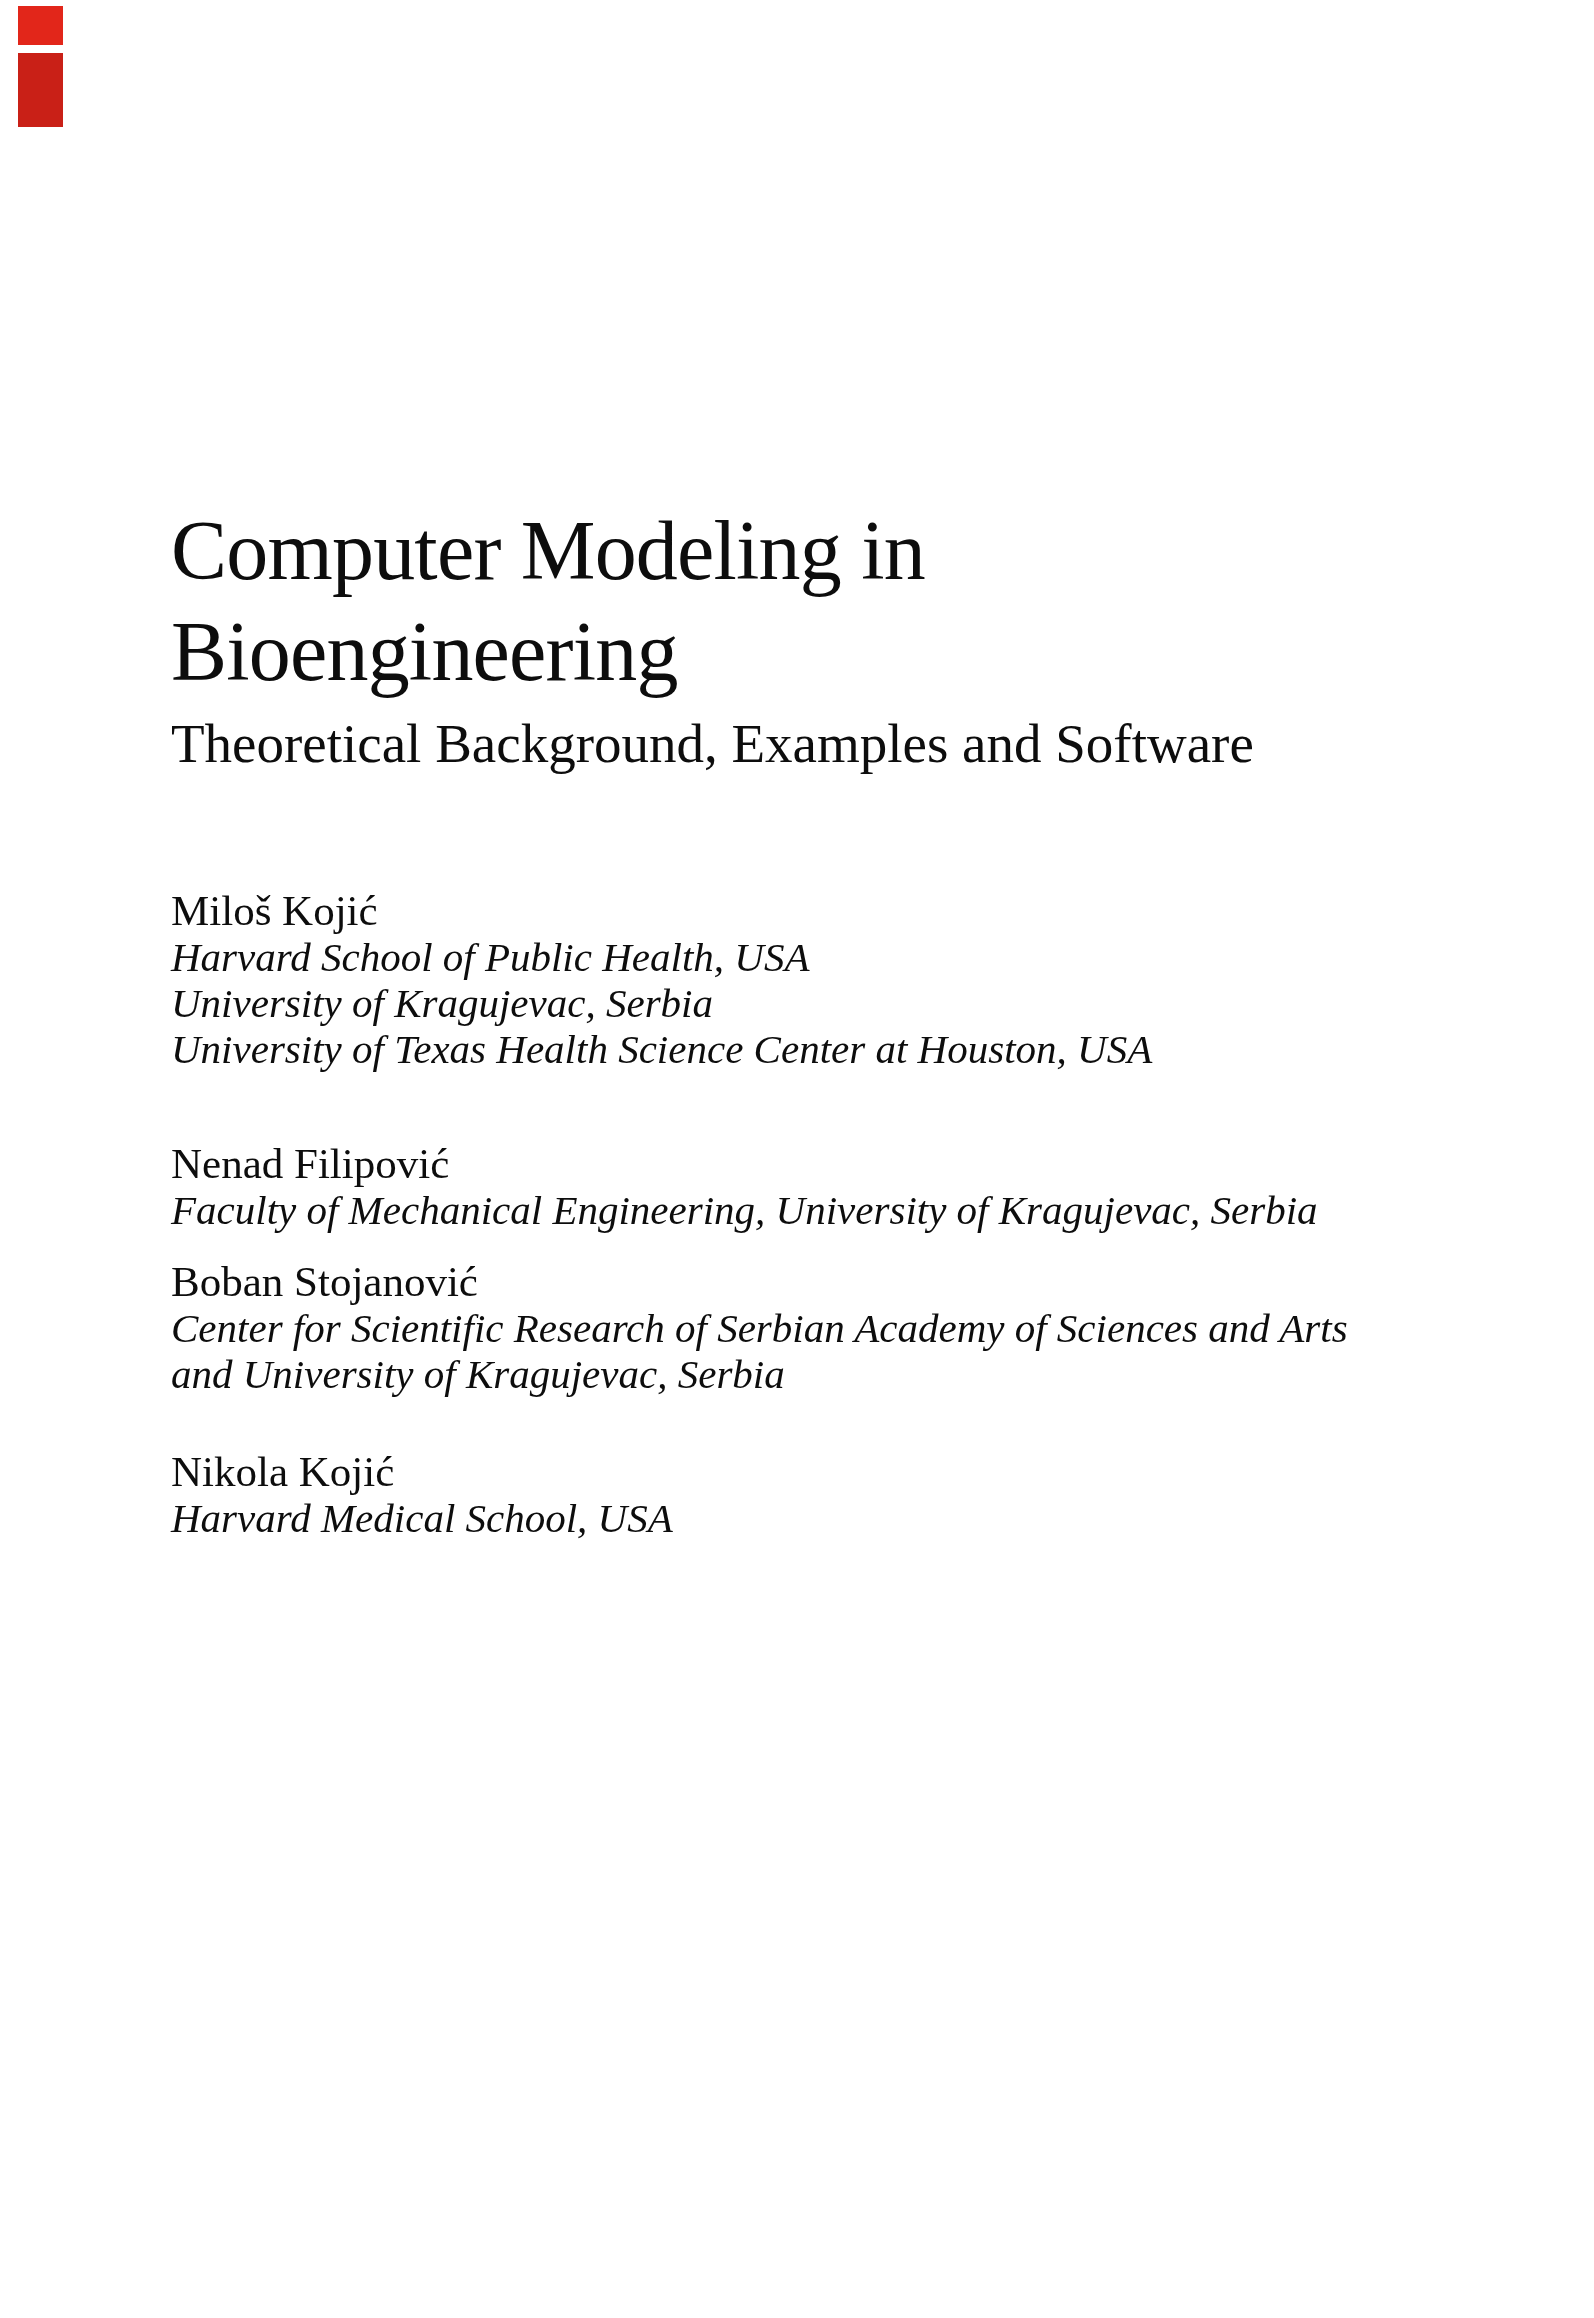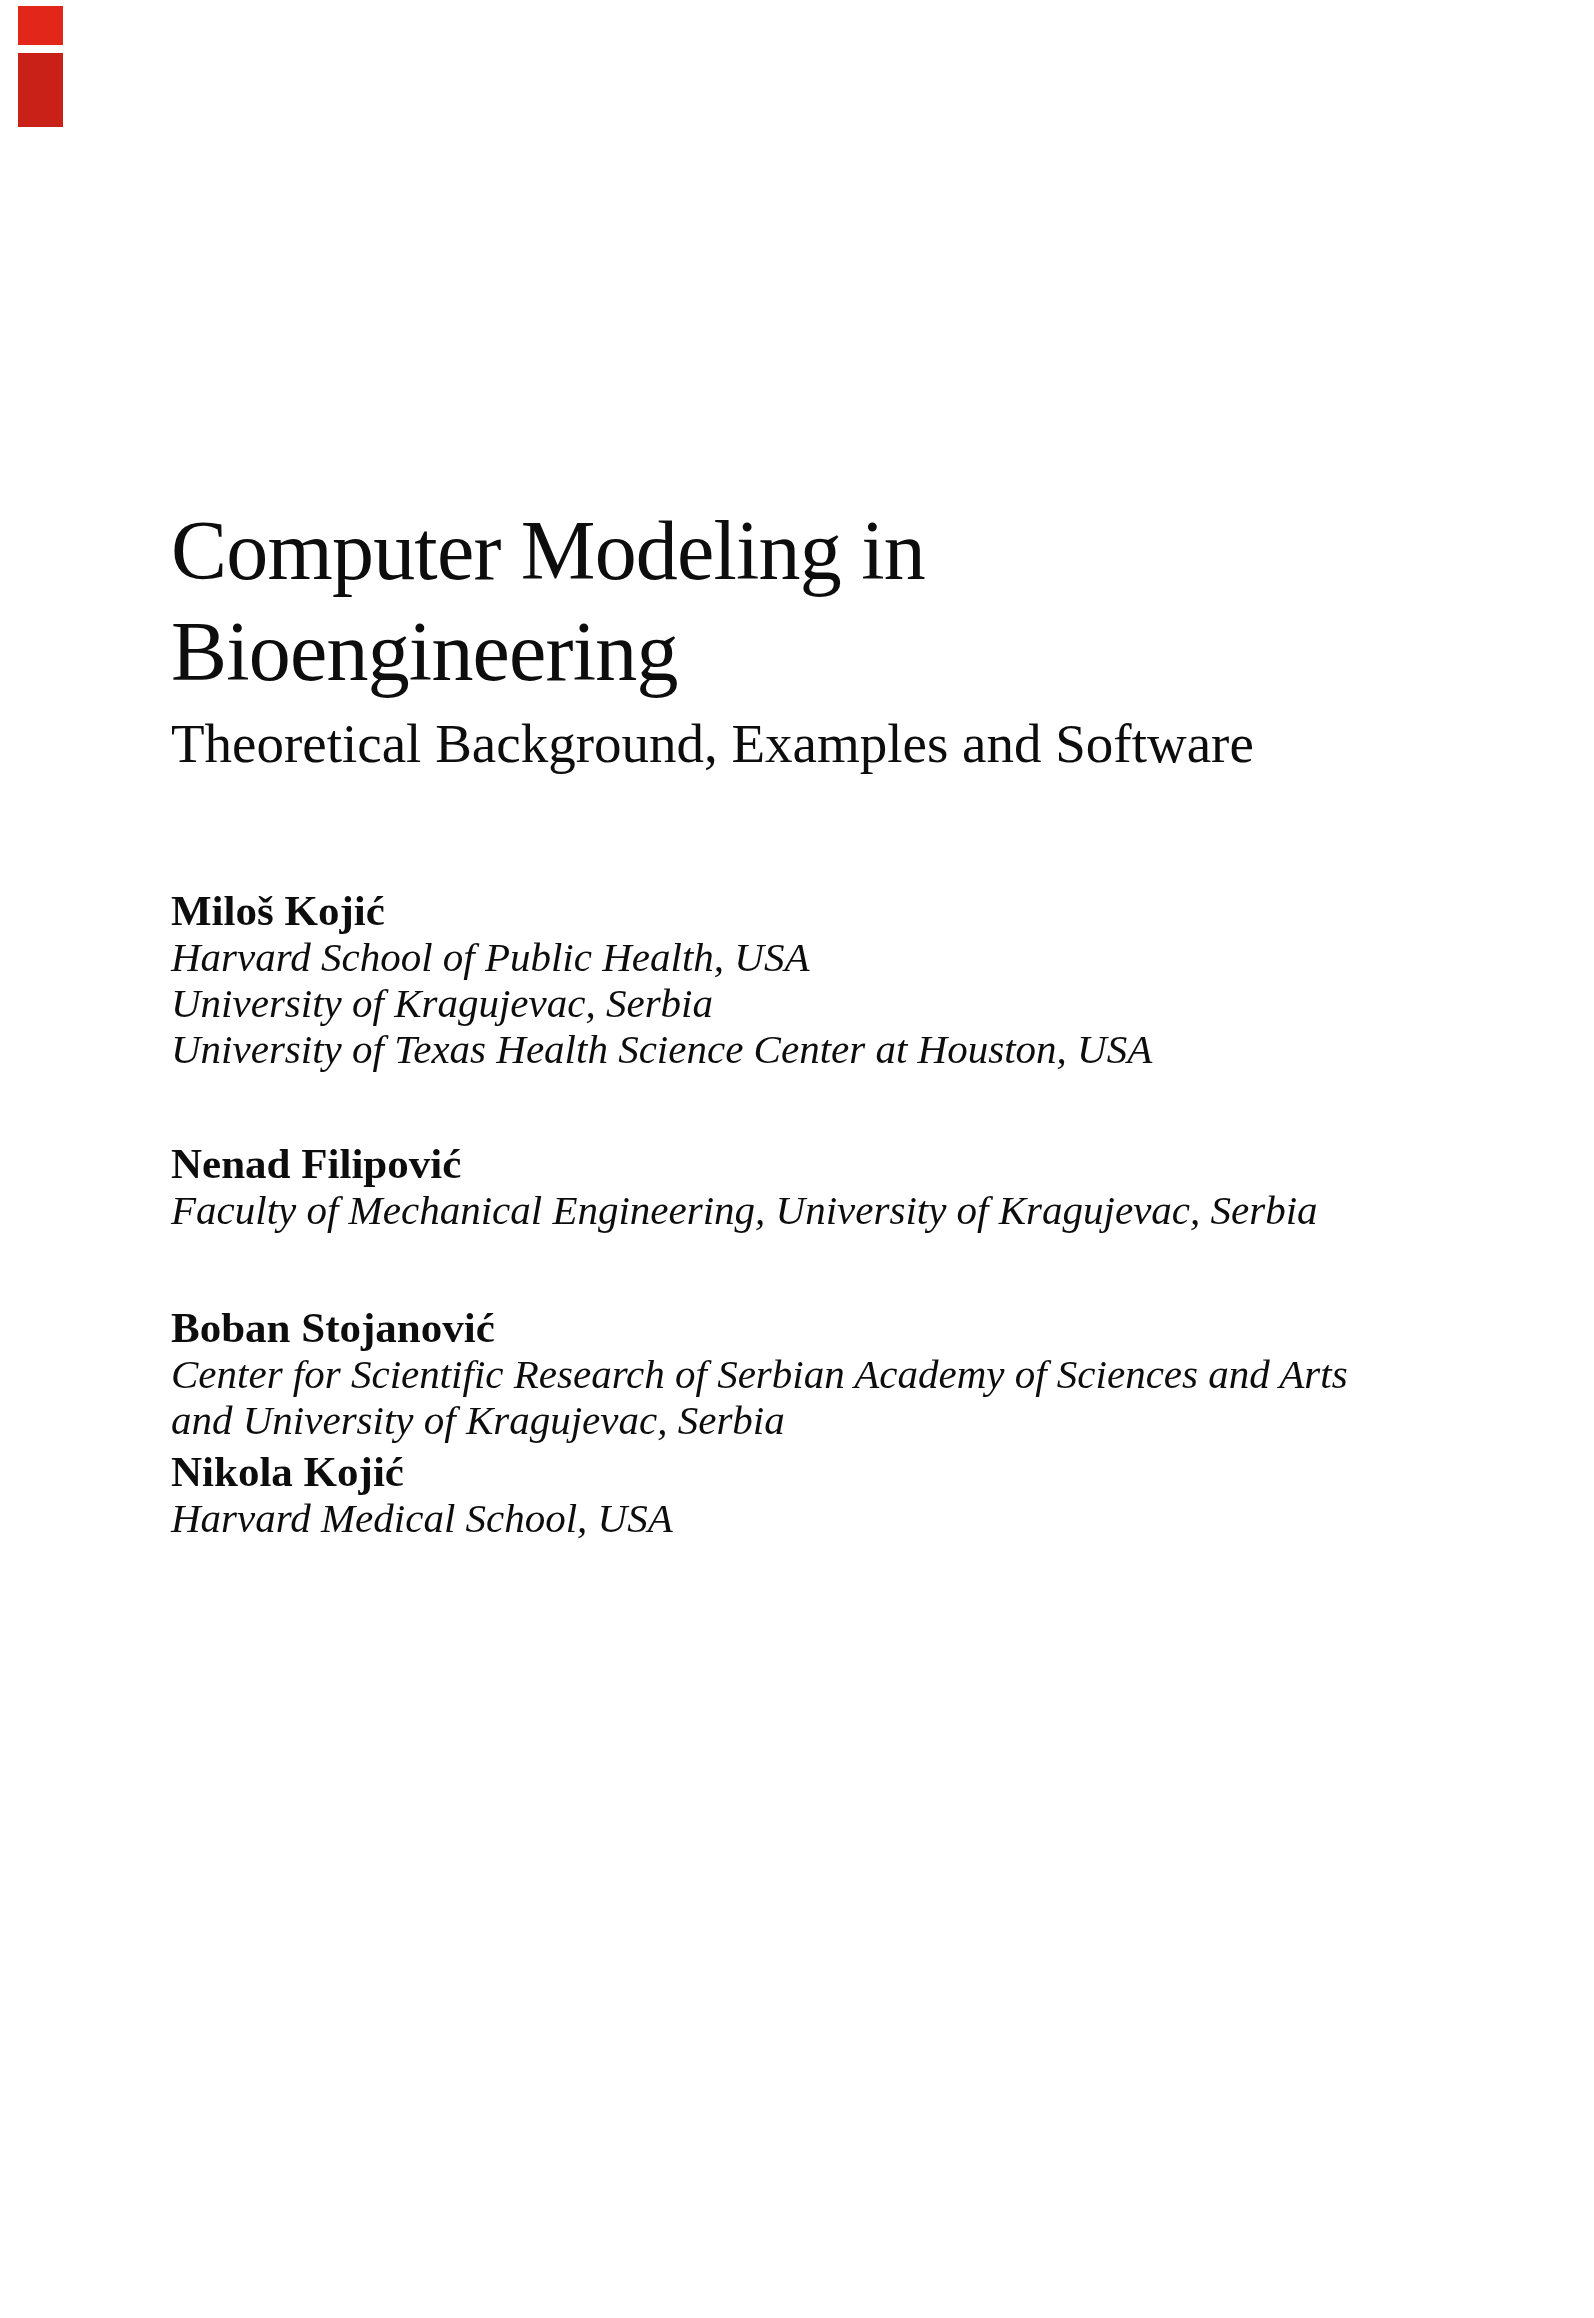--- a/index.html
+++ b/index.html
@@ -39,26 +39,26 @@
   }
 
   
   .author-block {
     position: absolute;
     left: 171px;
     white-space: nowrap;
   }
   .author-block.a1 { top: 888px; }
   .author-block.a2 { top: 1121px; margin-top: 20px; }
-  .author-block.a3 { top: 1305px; }
+  .author-block.a3 { top: 1259px; }
   .author-block.a4 { top: 1449px; }
   .author-name {
     font-size: 43px;
     line-height: 46px;
-    font-weight: 700;
+    font-weight: 400;
   }
   .affil {
     font-size: 41px;
     line-height: 46px;
     font-style: italic;
     font-weight: 400;
   }
 
   
   .logo-wrap {

